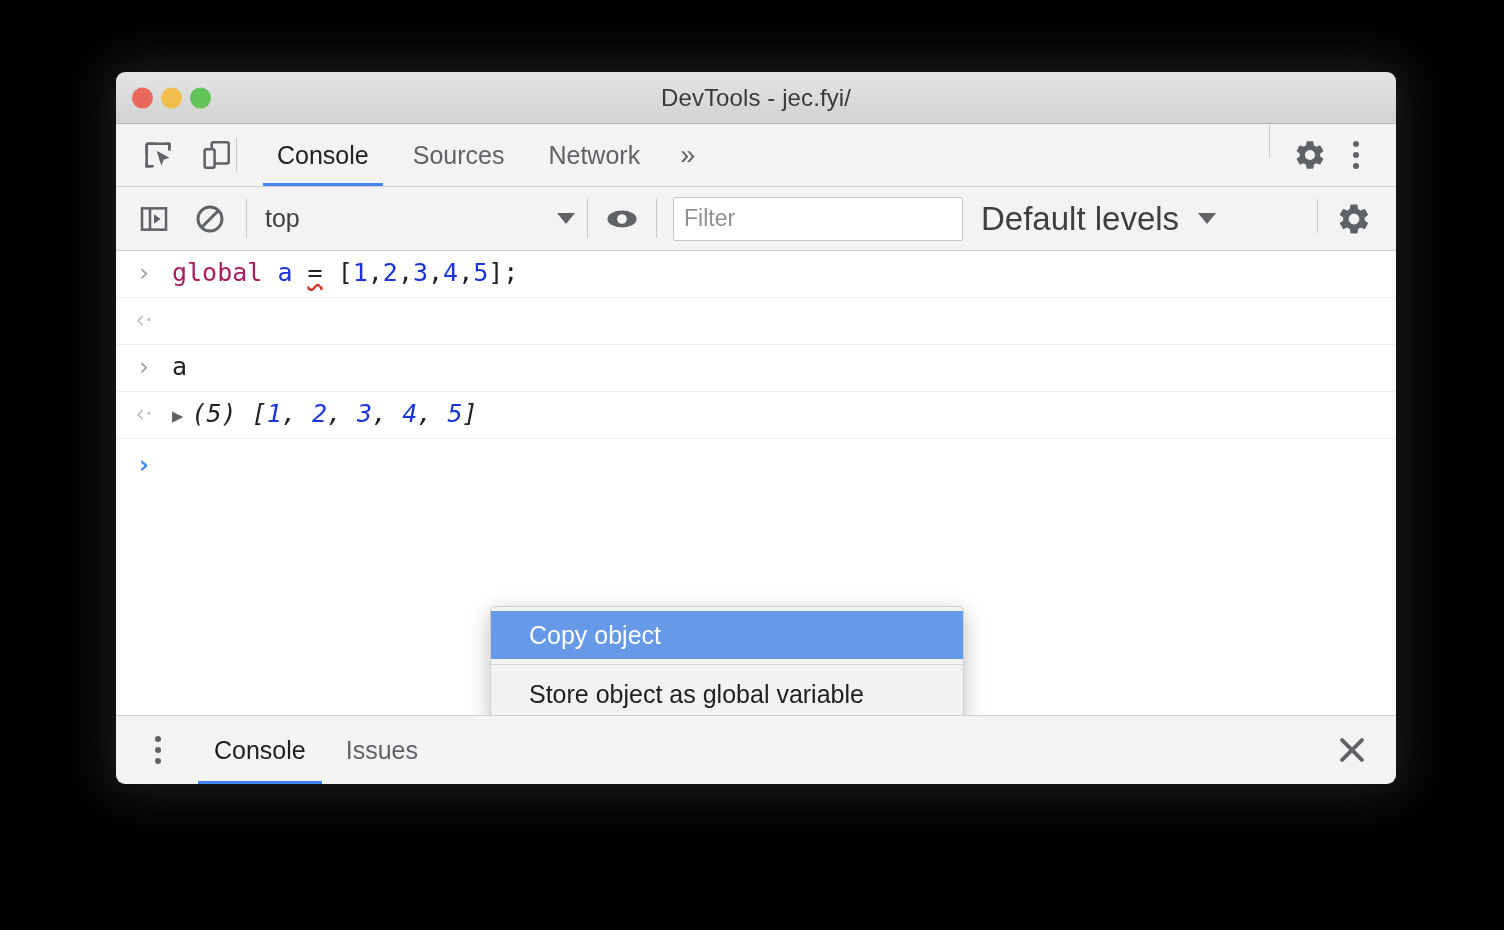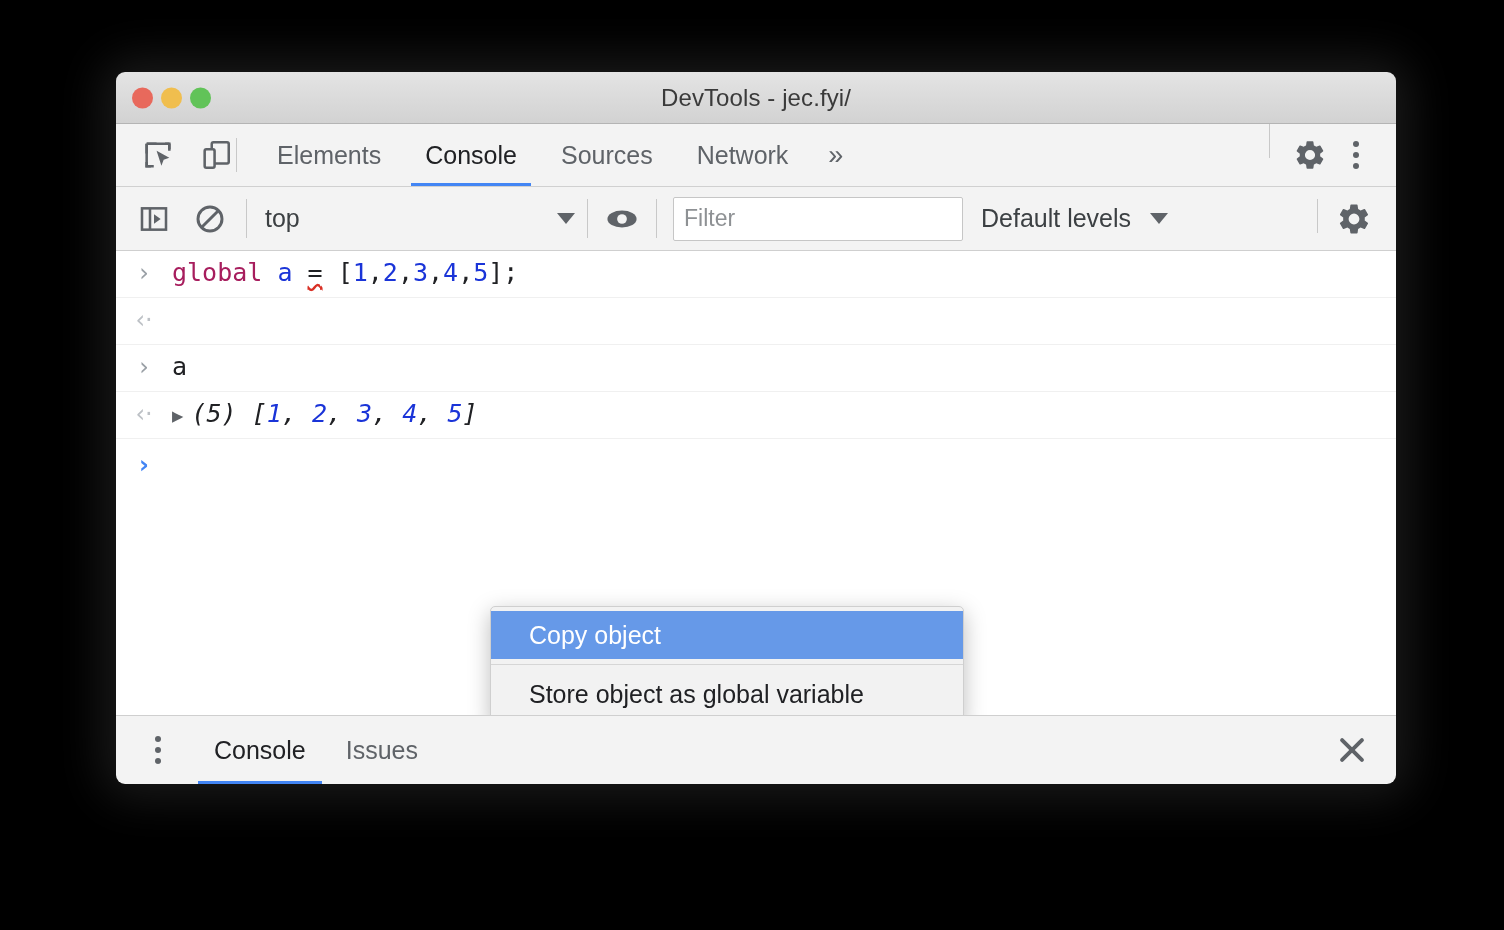--- a/index.html
+++ b/index.html
@@ -164,21 +164,21 @@
     padding: 0 10px;
     box-sizing: border-box;
     outline: none;
   }
   .filter-input::placeholder { color: #8e9194; opacity: 1; }
   .levels {
     display: flex;
     align-items: center;
     gap: 19px;
     margin-left: 18px;
-    font-size: 25px;
+    font-size: 33px;
     color: #3c4043;
     cursor: default;
     user-select: none;
     white-space: nowrap;
   }
   .toolbar-right {
     margin-left: auto;
     display: flex;
     align-items: center;
     padding-right: 22px;
@@ -355,21 +355,20 @@
         </div>
         <div class="icon-btn">
           <svg width="34" height="34" viewBox="0 0 24 24">
             <rect x="9" y="3" width="12" height="15" rx="1.2" fill="none" stroke="#5f6368" stroke-width="1.8"></rect>
             <rect x="4" y="8" width="7" height="13" rx="1.2" fill="#f3f3f3" stroke="#5f6368" stroke-width="1.8"></rect>
           </svg>
         </div>
       </div>
       <div class="vdivider"></div>
       <div class="tabs">
-        <div class="tab">Elements</div>
         <div class="tab active">Console</div>
         <div class="tab">Sources</div>
         <div class="tab">Network</div>
         <div class="tab more">»</div>
       </div>
       <div class="tabbar-right">
         <div class="vdivider" style="height:34px;margin:0 14px 0 0;"></div>
         <div class="icon-btn">
           <svg width="34" height="34" viewBox="0 0 24 24">
             <path fill="#5f6368" d="M19.14 12.94a7.07 7.07 0 0 0 0-1.88l2.03-1.58a.5.5 0 0 0 .12-.64l-1.92-3.32a.5.5 0 0 0-.6-.22l-2.39.96a7.2 7.2 0 0 0-1.62-.94l-.36-2.54a.5.5 0 0 0-.5-.42h-3.84a.5.5 0 0 0-.5.42l-.36 2.54c-.58.24-1.12.56-1.62.94l-2.39-.96a.5.5 0 0 0-.6.22L2.67 8.84a.5.5 0 0 0 .12.64l2.03 1.58a7.07 7.07 0 0 0 0 1.88L2.79 14.52a.5.5 0 0 0-.12.64l1.92 3.32c.13.22.39.31.6.22l2.39-.96c.5.38 1.04.7 1.62.94l.36 2.54c.04.24.25.42.5.42h3.84c.25 0 .46-.18.5-.42l.36-2.54c.58-.24 1.12-.56 1.62-.94l2.39.96c.21.09.47 0 .6-.22l1.92-3.32a.5.5 0 0 0-.12-.64zM12 15.6A3.6 3.6 0 1 1 12 8.4a3.6 3.6 0 0 1 0 7.2z"></path>

